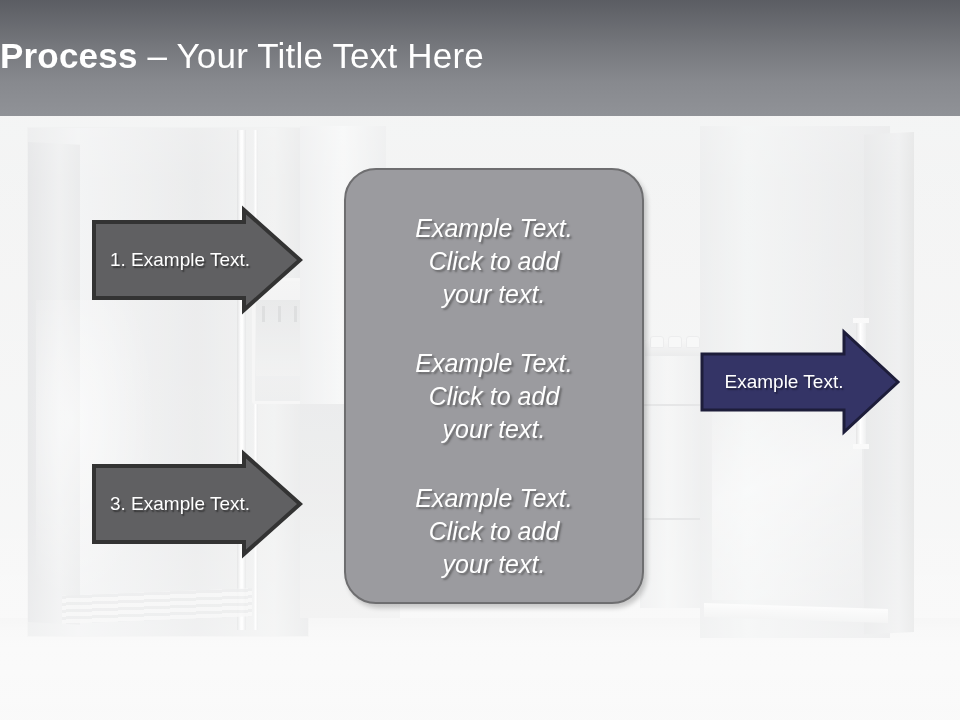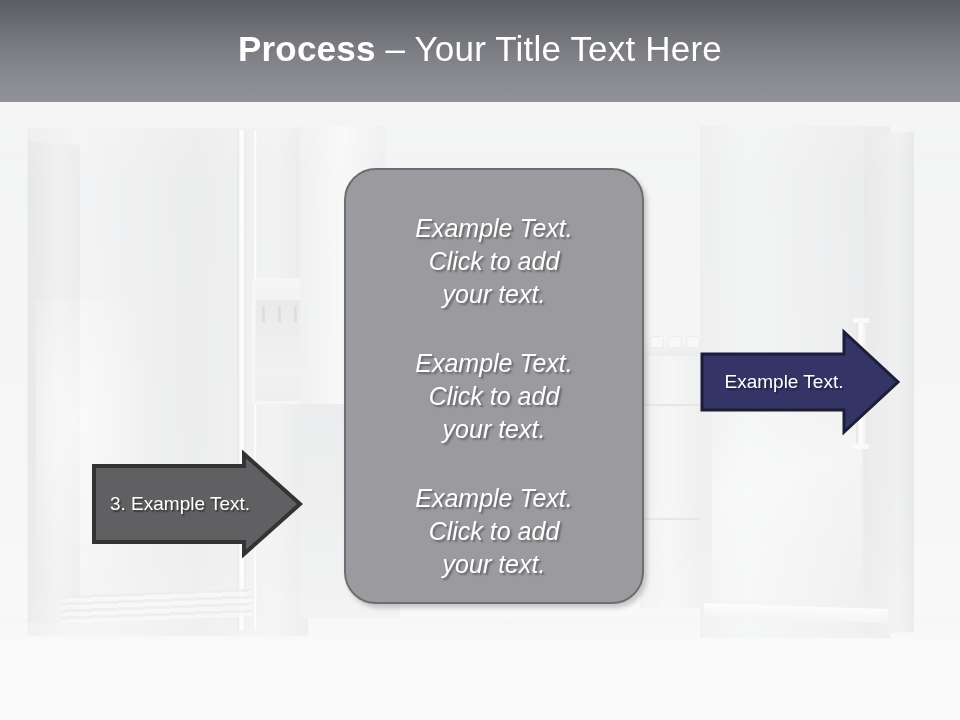--- a/index.html
+++ b/index.html
@@ -199,25 +199,25 @@
     position: absolute;
     inset: 0;
     background: linear-gradient(180deg, rgba(255,255,255,0.55) 0%, rgba(255,255,255,0.30) 25%, rgba(255,255,255,0.34) 70%, rgba(255,255,255,0.55) 100%);
     pointer-events: none;
   }
 
   
   .header {
     position: absolute;
     left: 0; top: 0;
-    width: 960px; height: 102px;
+    width: 960px; height: 116px;
     background: linear-gradient(180deg, #5b5d63 0%, #74767b 38%, #87898e 70%, #909297 100%);
     display: flex;
     align-items: center;
-    justify-content: center;
+    justify-content: flex-start;
   }
   .title {
     color: #ffffff;
     font-size: 35px;
     letter-spacing: 0.2px;
     white-space: nowrap;
     line-height: 1;
     padding-bottom: 6px;
   }
   .title-strong { font-weight: bold; }
@@ -335,20 +335,26 @@
     <div class="fridge-r-hcap-b"></div>
     <div class="fridge-r-base"></div>
 
     <div class="bg-haze"></div>
   </div>
 
   <div class="header">
     <div class="title"><span class="title-strong">Process</span><span class="title-rest"> – Your Title Text Here</span></div>
   </div>
 
+  <div class="arrow-step" id="step1">
+    <svg width="210" height="104" viewBox="0 0 210 104">
+      <polygon points="2,14 152,14 152,2 208,52 152,102 152,90 2,90" fill="#606062" stroke="#333333" stroke-width="4" stroke-linejoin="miter"></polygon>
+    </svg>
+    <div class="label">1. Example Text.</div>
+  </div>
 
 
   <div class="arrow-step" id="step3">
     <svg width="210" height="104" viewBox="0 0 210 104">
       <polygon points="2,14 152,14 152,2 208,52 152,102 152,90 2,90" fill="#606062" stroke="#333333" stroke-width="4" stroke-linejoin="miter"></polygon>
     </svg>
     <div class="label">3. Example Text.</div>
   </div>
 
   <div class="center-box">

